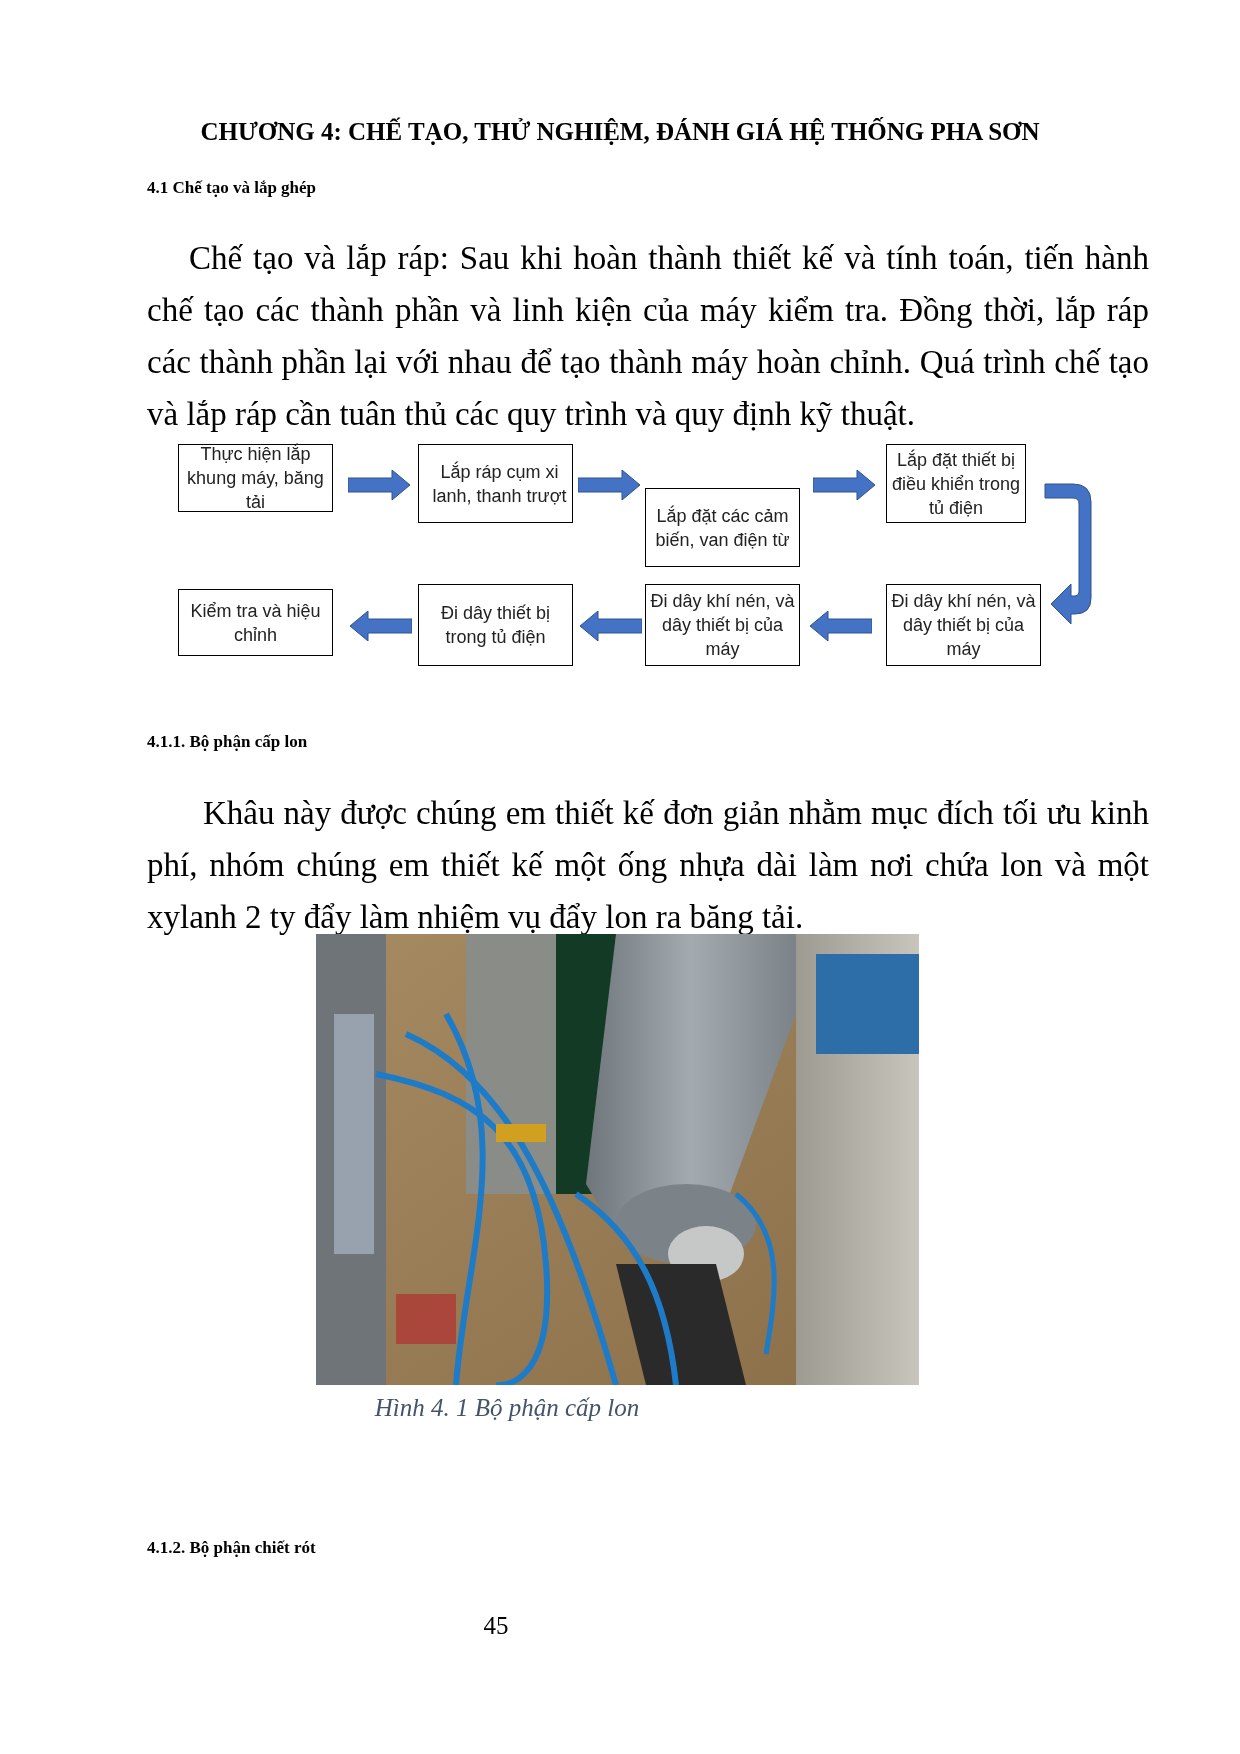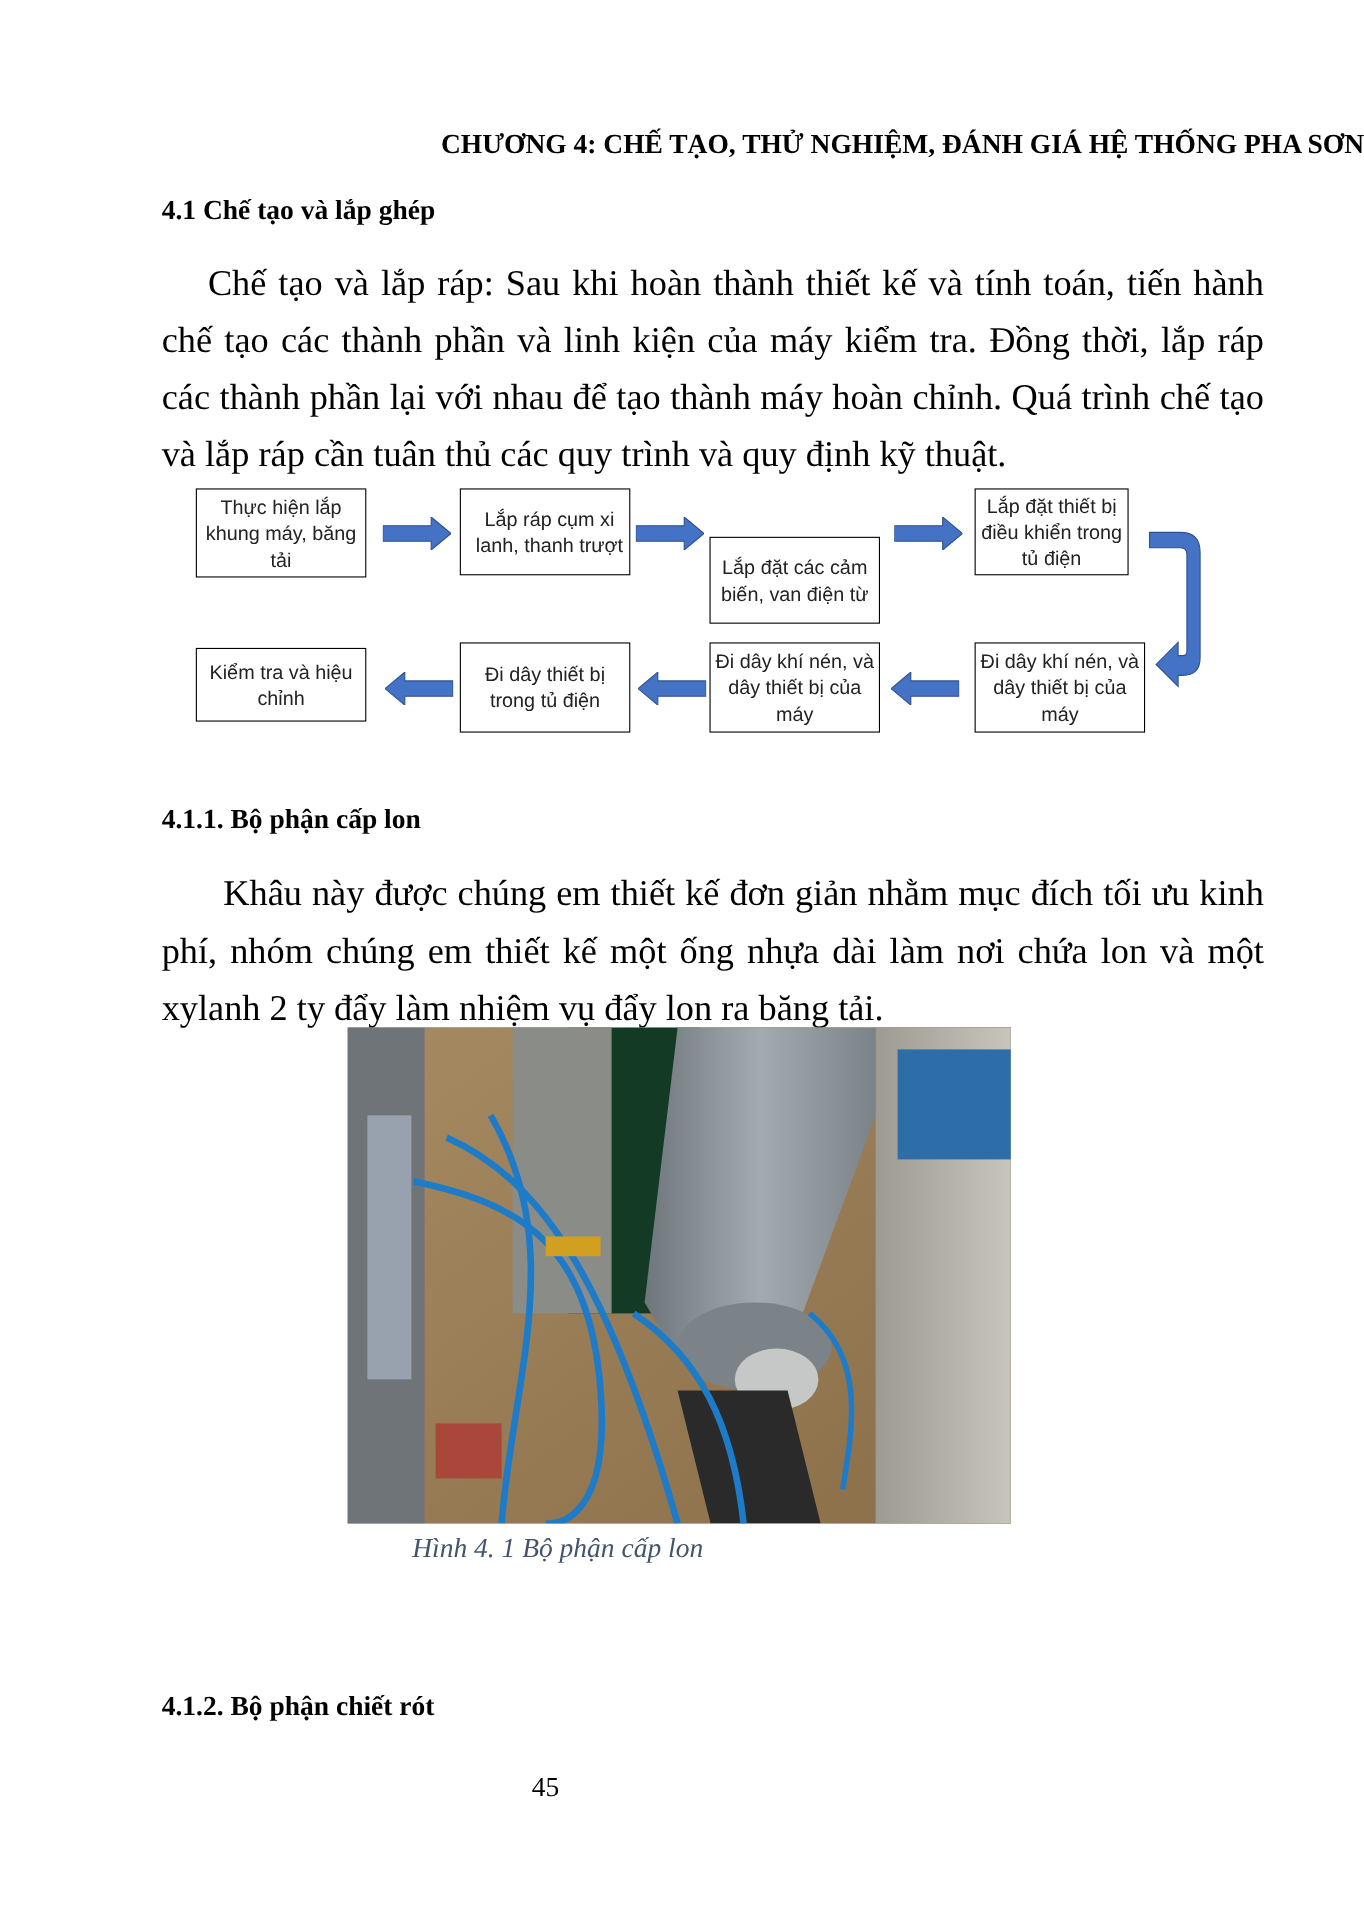--- a/index.html
+++ b/index.html
@@ -1,37 +1,37 @@
 <!DOCTYPE html>
 <html><head>
   <meta charset="utf-8">
   <style>
     html, body { margin: 0; padding: 0; background: #ffffff; }
     body { width: 1240px; height: 1754px; position: relative; overflow: hidden; font-family: "Liberation Serif", serif; color: #000; }
-    .chapter-title { position: absolute; top: 118px; left: 0; width: 1240px; text-align: right; font-weight: bold; font-size: 25px; letter-spacing: 0px; }
-    .h2 { position: absolute; left: 147px; font-weight: bold; font-size: 25px; }
+    .chapter-title { position: absolute; top: 118px; left: 0; width: 1240px; text-align: center; font-weight: bold; font-size: 25px; letter-spacing: 0px; }
+    .h2 { position: absolute; left: 147px; font-weight: bold; font-size: 17px; }
     .para { position: absolute; left: 147px; width: 1002px; font-size: 33px; line-height: 52px; text-align: justify; text-align-last: left; }
     .box { position: absolute; border: 1.5px solid #000; background: #fff; font-family: "Liberation Sans", sans-serif; font-size: 18px; line-height: 24px; color: #222; text-align: center; display: flex; align-items: center; justify-content: center; box-sizing: border-box; padding: 0 4px; }
     .arrow { position: absolute; }
     .photo { position: absolute; left: 316px; top: 934px; width: 603px; height: 451px; overflow: hidden; background: #6f6960; }
     .caption { position: absolute; top: 1394px; left: 0; width: 1014px; text-align: center; font-style: italic; font-size: 25px; color: #44546a; }
     .page-num { position: absolute; top: 1612px; left: 0; width: 992px; text-align: center; font-size: 25px; }
   </style>
 </head>
 <body>
 
 <div class="chapter-title">CHƯƠNG 4: CHẾ TẠO, THỬ NGHIỆM, ĐÁNH GIÁ HỆ THỐNG PHA SƠN</div>
 
 <div class="h2" style="top:178px;">4.1 Chế tạo và lắp ghép</div>
 
 <div class="para" style="top:232px; text-indent:42px;">Chế tạo và lắp ráp: Sau khi hoàn thành thiết kế và tính toán, tiến hành chế tạo các thành phần và linh kiện của máy kiểm tra. Đồng thời, lắp ráp các thành phần lại với nhau để tạo thành máy hoàn chỉnh. Quá trình chế tạo và lắp ráp cần tuân thủ các quy trình và quy định kỹ thuật.</div>
 
 <div>
 
-  <div class="box" style="left:178px; top:444px; width:155px; height:81px;">
+  <div class="box" style="left:178px; top:444px; width:155px; height:68px;">
       <span>Thực hiện lắp khung máy, băng tải</span>
     </div>
   <div class="box" style="left:418px; top:444px; width:155px; height:79px;padding-left:12px;">
       <span>Lắp ráp cụm xi lanh, thanh trượt</span>
     </div>
   <div class="box" style="left:645px; top:444px; width:155px; height:79px;margin-top:44px;">
       <span>Lắp đặt các cảm biến, van điện từ</span>
     </div>
   <div class="box" style="left:886px; top:444px; width:140px; height:79px;">
       <span>Lắp đặt thiết bị điều khiển trong tủ điện</span>

